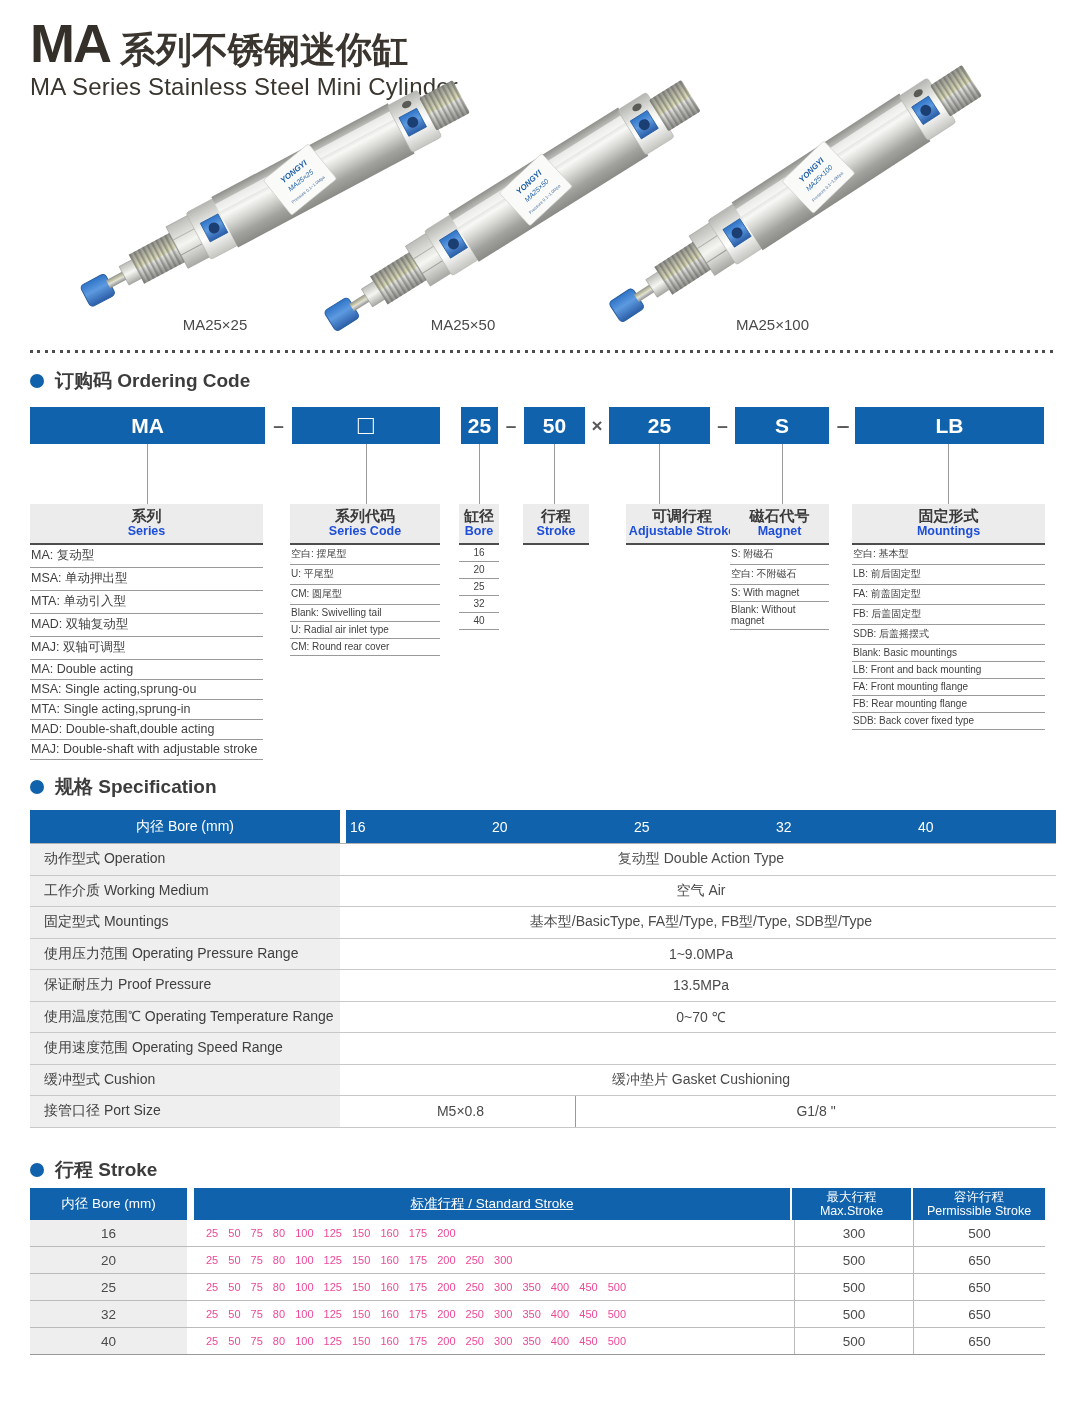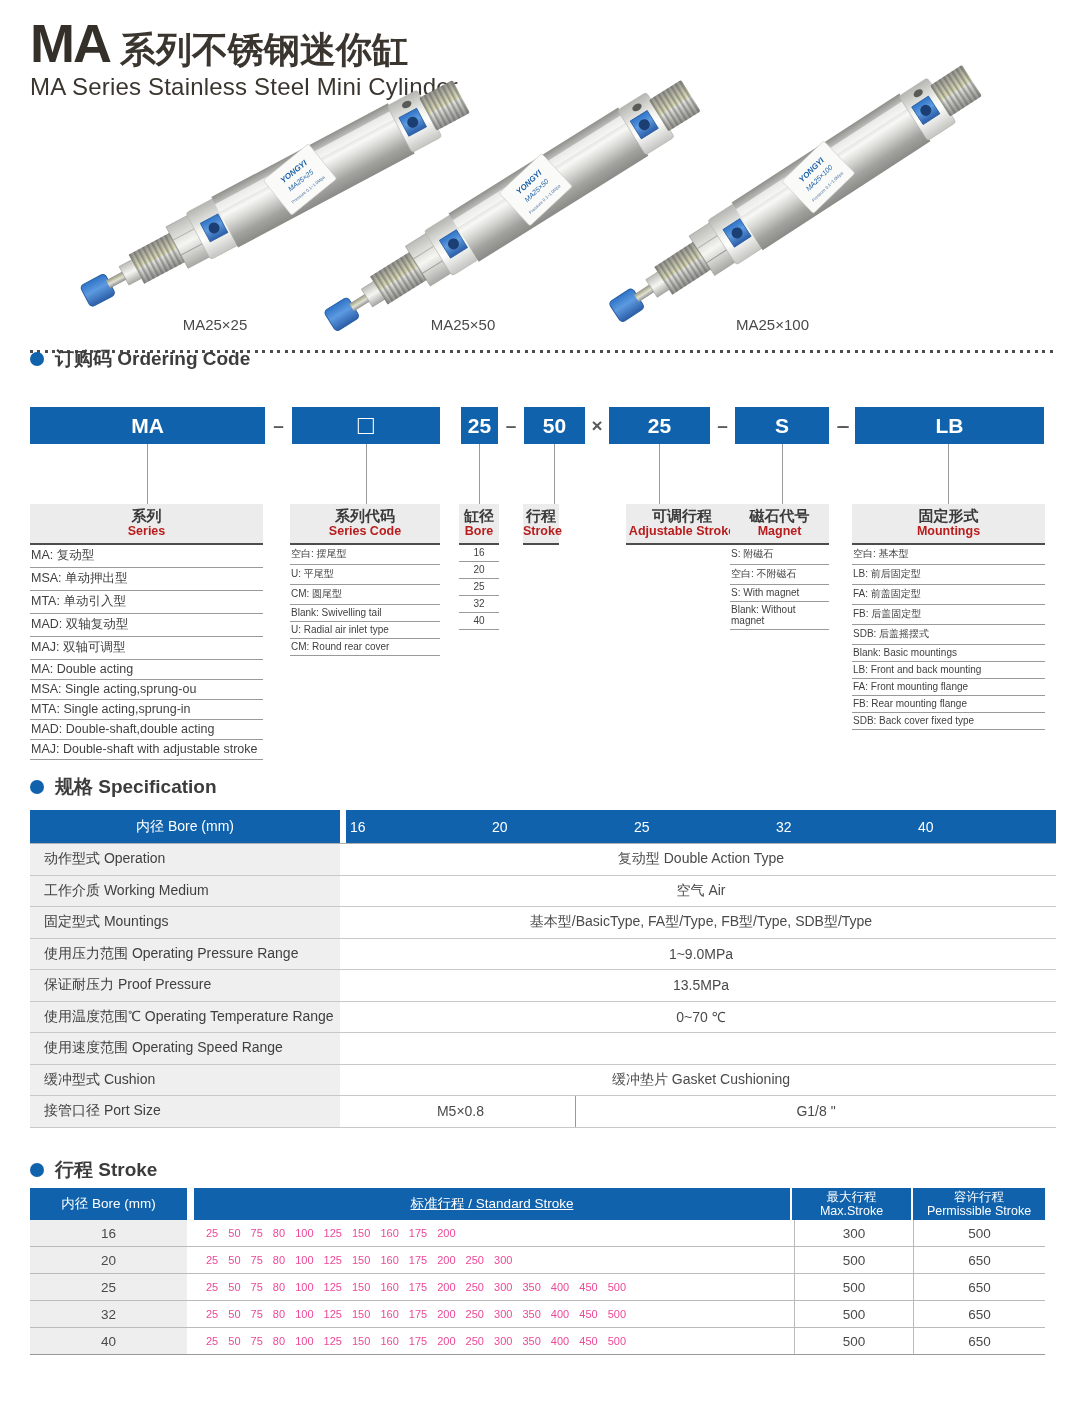--- a/index.html
+++ b/index.html
@@ -24,21 +24,21 @@
   #caption-2 { left:398px; width:130px; }
   #caption-3 { left:700px; width:145px; }
 
   .dotted-rule { position:absolute; left:30px; top:350px; width:1023px; height:3px;
     background:repeating-linear-gradient(to right, #4c4c4c 0 3px, transparent 3px 7.5px); }
 
   
   .sec-heading { position:absolute; left:30px; display:flex; align-items:center; gap:11px;
     font-size:19px; font-weight:bold; color:#3c3c3c; }
   .sec-dot { width:14px; height:14px; border-radius:50%; background:#0f62ab; flex:0 0 auto; }
-  #sec-ordering { top:346px; }
+  #sec-ordering { top:368px; }
   #sec-spec { top:774px; }
   #sec-stroke { top:1157px; }
 
   
   .obox { position:absolute; top:407px; height:37px; background:#0f62ab; color:#fff;
     font-weight:bold; font-size:21px; display:flex; align-items:center; justify-content:center; }
   #ob1 { left:30px;  width:235px; }
   #ob2 { left:292px; width:148px; font-size:27px; font-weight:normal; }
   #ob3 { left:461px; width:37px; }
   #ob4 { left:524px; width:61px; }
@@ -51,27 +51,27 @@
   #os3 { left:585px; width:24px; } #os4 { left:710px; width:25px; }
   #os5 { left:829px; width:26px; }
   .oline { position:absolute; top:444px; width:1px; height:60px; background:#9a9a9a; }
   #ol1{left:147px;} #ol2{left:366px;} #ol3{left:479px;} #ol4{left:554px;}
   #ol5{left:659px;} #ol6{left:782px;} #ol7{left:948px;}
 
   .oc-col { position:absolute; top:504px; }
   #oc1 { left:30px;  width:233px; }
   #oc2 { left:290px; width:150px; }
   #oc3 { left:459px; width:40px; }
-  #oc4 { left:523px; width:36px; }
+  #oc4 { left:523px; width:66px; }
   #oc5 { left:626px; width:112px; }
   #oc6 { left:730px; width:99px; }
   #oc7 { left:852px; width:193px; }
   .oc-head { background:#ececec; text-align:center; padding:3px 0 4px; border-bottom:2px solid #4d4d4d; line-height:1.15; }
   .oc-cn { font-size:15px; font-weight:bold; color:#3a3a3a; }
-  .oc-en { font-size:12.5px; font-weight:bold; color:#b91c1c; white-space:nowrap;text-align:center; }
+  .oc-en { font-size:12.5px; font-weight:bold; color:#1d4ed8; white-space:nowrap;text-align:center; }
   .oc-items > div { font-size:10px; color:#3f3f3f; padding:2px 1px 3px; border-bottom:1px solid #9a9a9a; white-space:nowrap; }
   #oc1 .oc-items > div { font-size:12.5px; }
   #oc3 .oc-items > div { text-align:center; }
   #oc6 .oc-items > div { white-space:normal; }
 
   
   .spec-table { position:absolute; left:30px; top:810px; width:1026px; }
   .sp-header { display:flex; height:33px; }
   .sp-header > div { background:#0f62ab; color:#fff; font-size:14px; display:flex; align-items:center; justify-content:center; }
   .sp-h-label { width:310px; margin-right:6px; }

